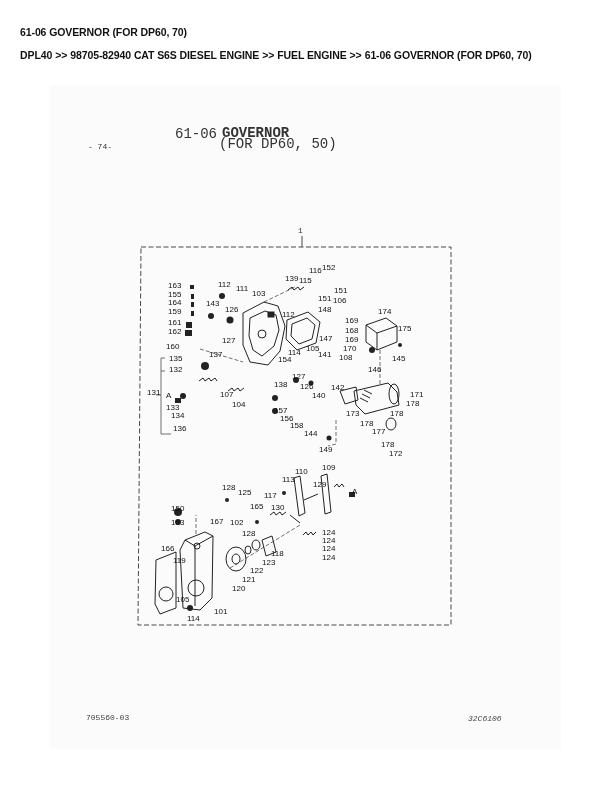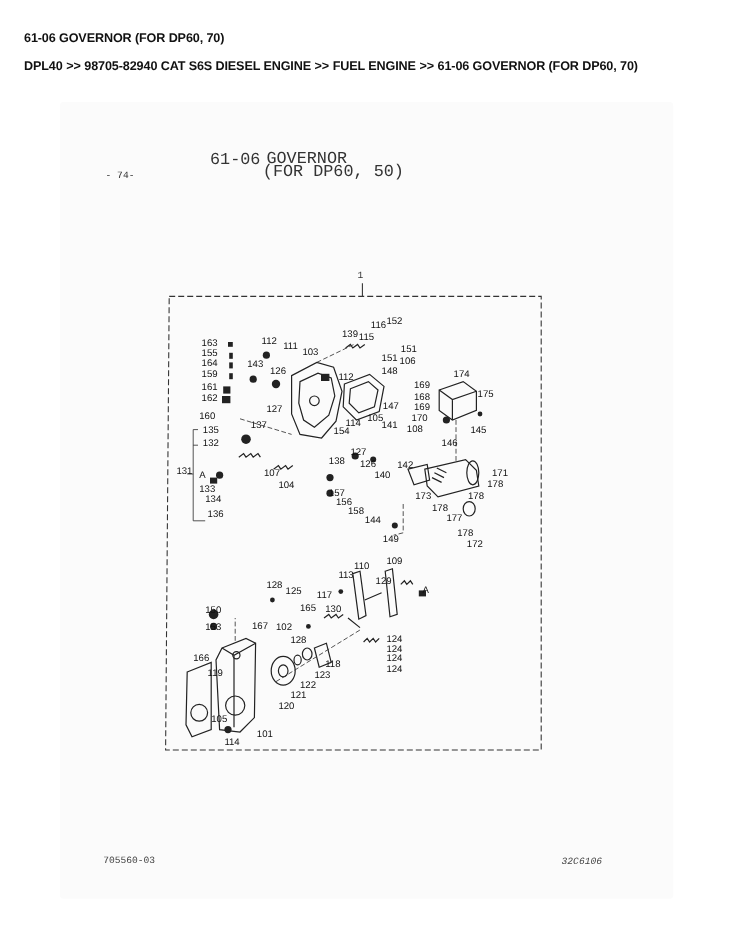--- a/index.html
+++ b/index.html
@@ -19,21 +19,21 @@
 
 <div id="title" class="hdr">61-06 GOVERNOR (FOR DP60, 70)</div>
 <div id="crumbs" class="hdr">
   <span>DPL40</span><span class="crumb-sep">&gt;&gt;</span><span>98705-82940 CAT S6S DIESEL ENGINE</span><span class="crumb-sep">&gt;&gt;</span><span>FUEL ENGINE</span><span class="crumb-sep">&gt;&gt;</span><span>61-06 GOVERNOR (FOR DP60, 70)</span>
 </div>
 
 <div id="scan"></div>
 
 <div class="plate-t mono" style="left:88px;top:142px;font-size:8px;">- 74-</div>
 <div class="plate-t mono" style="left:175px;top:129px;">61-06</div>
-<div class="plate-t mono" style="left:222px;top:128px;">GOVERNOR</div>
+<div class="plate-t mono" style="left:222px;top:128px;font-weight:bold;">GOVERNOR</div>
 <div class="plate-t mono" style="left:219px;top:139px;">(FOR DP60, 50)</div>
 <div class="plate-t mono" style="left:298px;top:226px;font-size:8px;">1</div>
 
 <svg id="drawing" width="612" height="792" style="position:absolute;left:0;top:0;" xmlns="http://www.w3.org/2000/svg">
 
   <g stroke="#333" stroke-width="0.9" fill="none" stroke-dasharray="5,2.5">
     <path d="M141 247 H451 V625 H138 Z"></path>
   </g>
   <line x1="302" y1="236" x2="302" y2="247" stroke="#333" stroke-width="0.9"></line>
 

